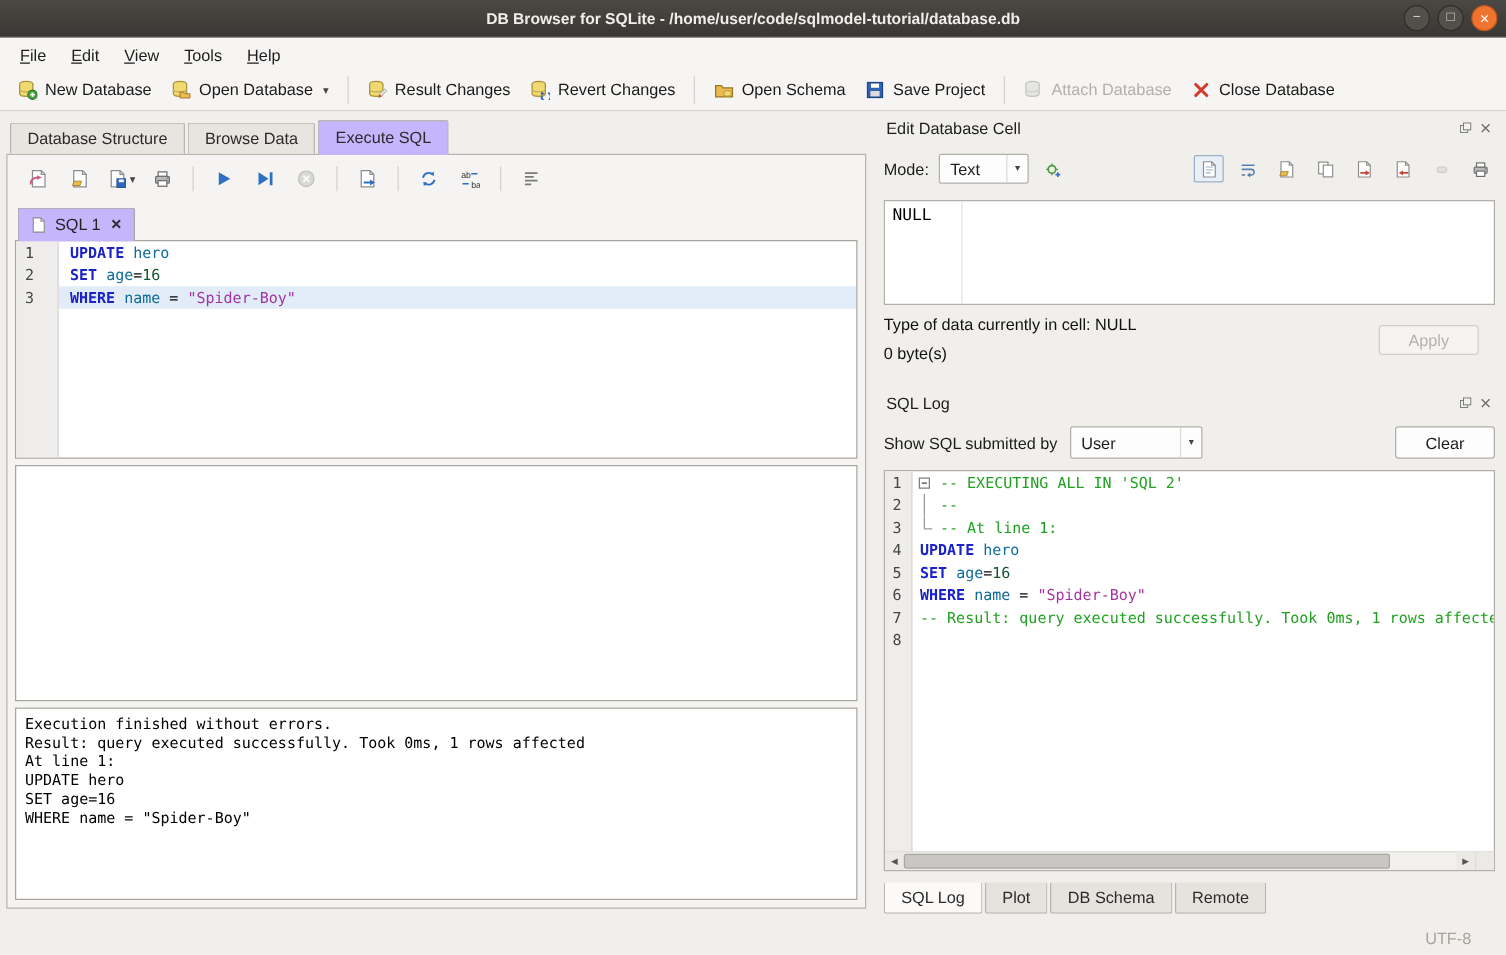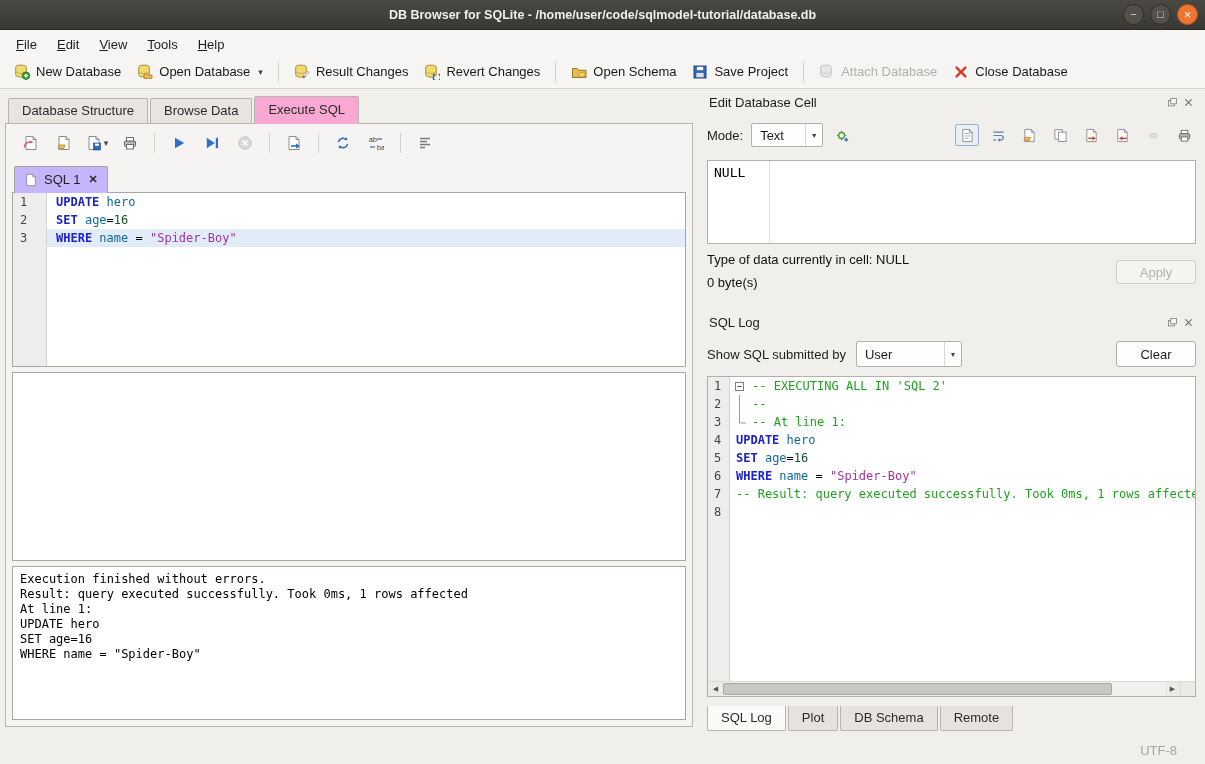--- a/index.html
+++ b/index.html
@@ -26,21 +26,21 @@
   .icon{display:inline-flex;align-items:center;justify-content:center;}
   .icon svg{width:16px;height:16px;display:block;}
 
   
   .content{flex:1;display:flex;min-height:0;}
 
   
   .left-pane{width:701px;flex:0 0 701px;display:flex;flex-direction:column;padding:5px 8px 9px 5px;}
   .tabbar{display:flex;align-items:flex-end;padding-left:3px;height:29px;position:relative;z-index:2;flex:0 0 29px;}
   .mtab{background:#e8e5e1;border:1px solid #b8b5b0;border-bottom:none;padding:4px 13px 5px;font-size:13px;color:#2b2b2b;margin-right:2px;border-radius:2px 2px 0 0;}
-  .mtab.active{background:#f9a8d4;padding:5px 13px 7px;margin-bottom:-1px;}
+  .mtab.active{background:#c4b5fd;padding:5px 13px 7px;margin-bottom:-1px;}
   .left-frame{flex:1;border:1px solid #b8b5b0;background:#f5f4f2;display:flex;flex-direction:column;padding:0 6px 6px;min-height:0;}
   .sql-toolbar{height:38px;display:flex;align-items:center;gap:7px;padding:0 6px;flex:0 0 38px;}
   .sicon{width:26px;height:24px;display:flex;align-items:center;justify-content:center;border-radius:2px;}
   .sicon.disabled{opacity:.55;}
   .s-sep{width:1px;height:20px;background:#d5d2cc;margin:0 4px;}
   .sqltab-row{display:flex;align-items:flex-end;height:30px;position:relative;z-index:2;flex:0 0 30px;}
   .sqltab{background:#c4b5fd;border:1px solid #a9a6a1;border-bottom:none;display:flex;align-items:center;gap:6px;padding:5px 9px 6px;font-size:13px;color:#222;margin-left:2px;border-radius:2px 2px 0 0;margin-bottom:-1px;}
   .tab-ic svg{width:14px;height:14px;display:block;}
   .tab-close{font-size:11px;font-weight:bold;color:#2d2d2d;margin-left:2px;}
 
@@ -85,21 +85,21 @@
   .auto-mode-btn{margin-left:7px;}
   .cell-icons{display:flex;gap:7px;align-items:center;}
   .spacer{flex:1;}
 
   .cell-editor{margin-top:12px;height:84px;flex:0 0 84px;border:1px solid #b3b0ab;background:#fff;position:relative;font-family:"DejaVu Sans Mono",monospace;font-size:13px;color:#000;padding:4px 6px;}
   .cell-divider{position:absolute;left:61px;top:0;bottom:0;width:1px;background:#e4e3e1;}
 
   .type-block{margin-top:8px;height:46px;flex:0 0 46px;position:relative;}
   .type-text,.size-text{font-size:13px;color:#111;height:17px;}
   .size-text{margin-top:6px;}
-  .apply-btn{position:absolute;right:0;top:8px;width:80px;height:24px;background:#f5f4f2;border:1px solid #d2cfca;border-radius:3px;color:#b5b2ad;font-size:13px;font-family:"Liberation Sans",sans-serif;}
+  .apply-btn{position:absolute;right:13px;top:8px;width:80px;height:24px;background:#f5f4f2;border:1px solid #d2cfca;border-radius:3px;color:#b5b2ad;font-size:13px;font-family:"Liberation Sans",sans-serif;}
 
   .filter-row{margin-top:8px;height:28px;flex:0 0 28px;display:flex;align-items:center;}
   .clear-btn{width:80px;height:26px;background:#fdfdfd;border:1px solid #b1aea9;border-radius:3px;color:#1d1d1d;font-size:13px;font-family:"Liberation Sans",sans-serif;}
 
   .log-editor{margin-top:8px;height:321px;flex:0 0 321px;border:1px solid #b3b0ab;background:#fff;display:flex;flex-direction:column;overflow:hidden;}
   .log-body{flex:1;display:flex;min-height:0;}
   .log-body .gutter{width:22px;flex:0 0 22px;}
   .log-body .gutter .ln{padding-left:6px;}
   .log-content .code-row .toks{padding-left:6px;}
   .hscroll{height:15px;flex:0 0 15px;background:#f1f0ee;border-top:1px solid #dddbd8;display:flex;align-items:stretch;}

